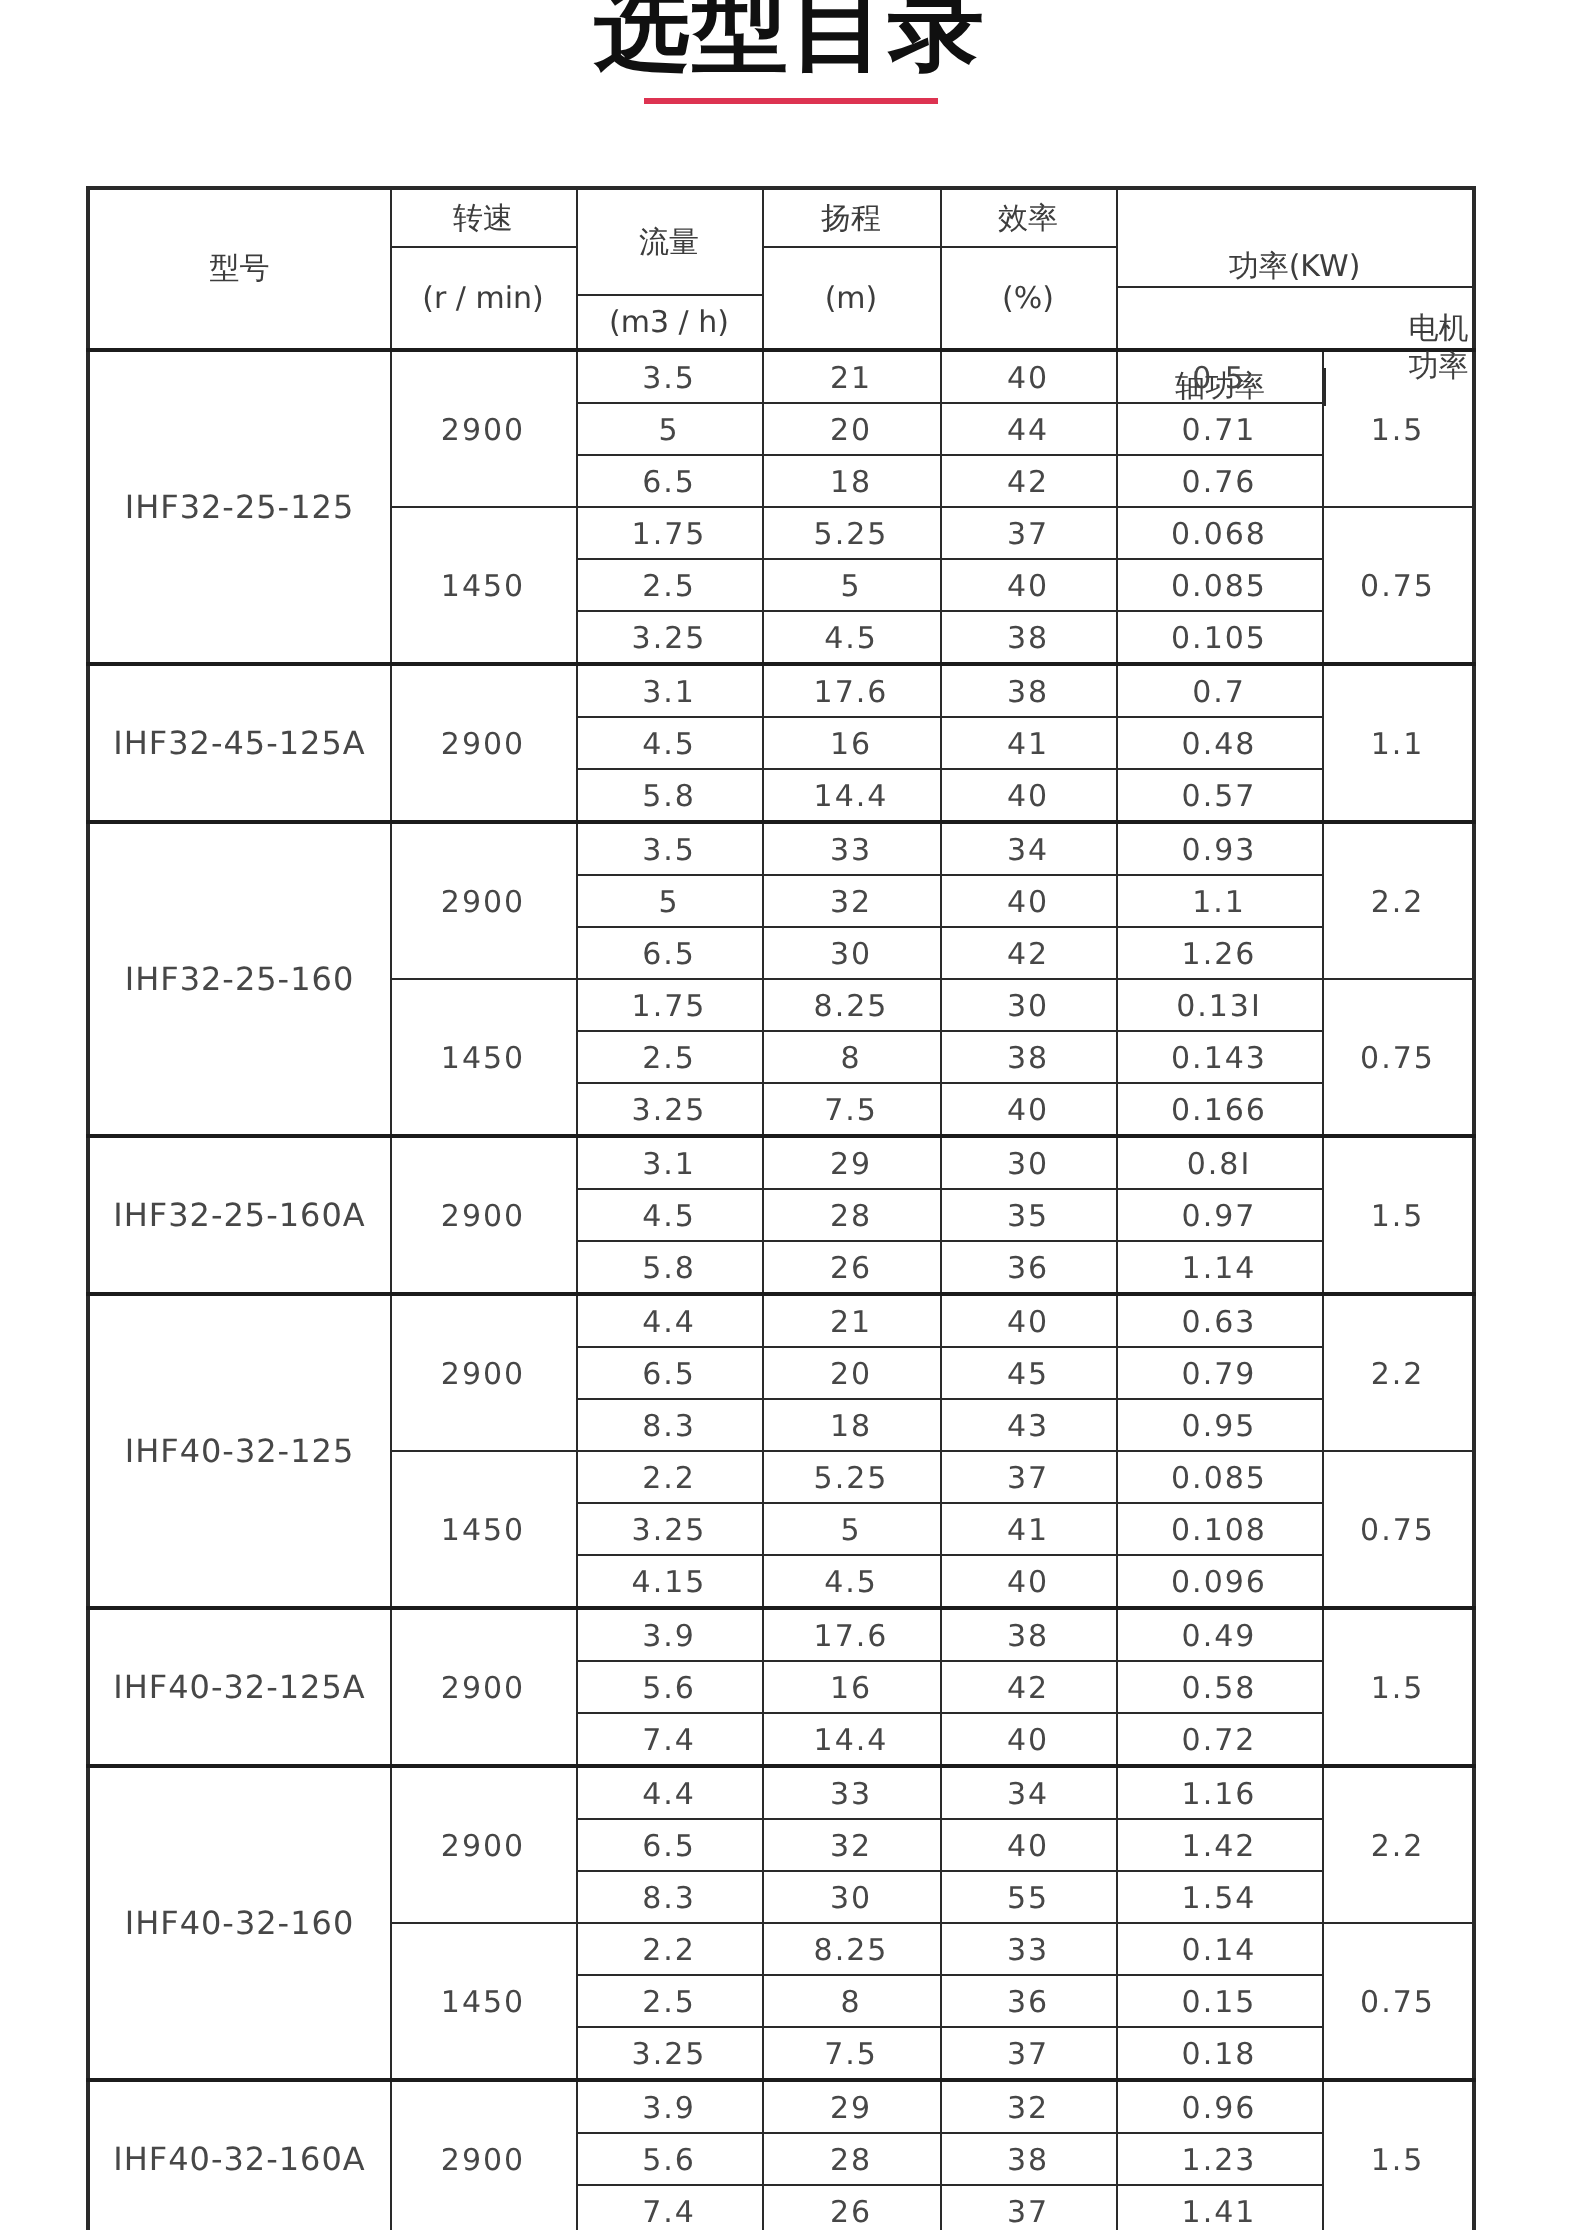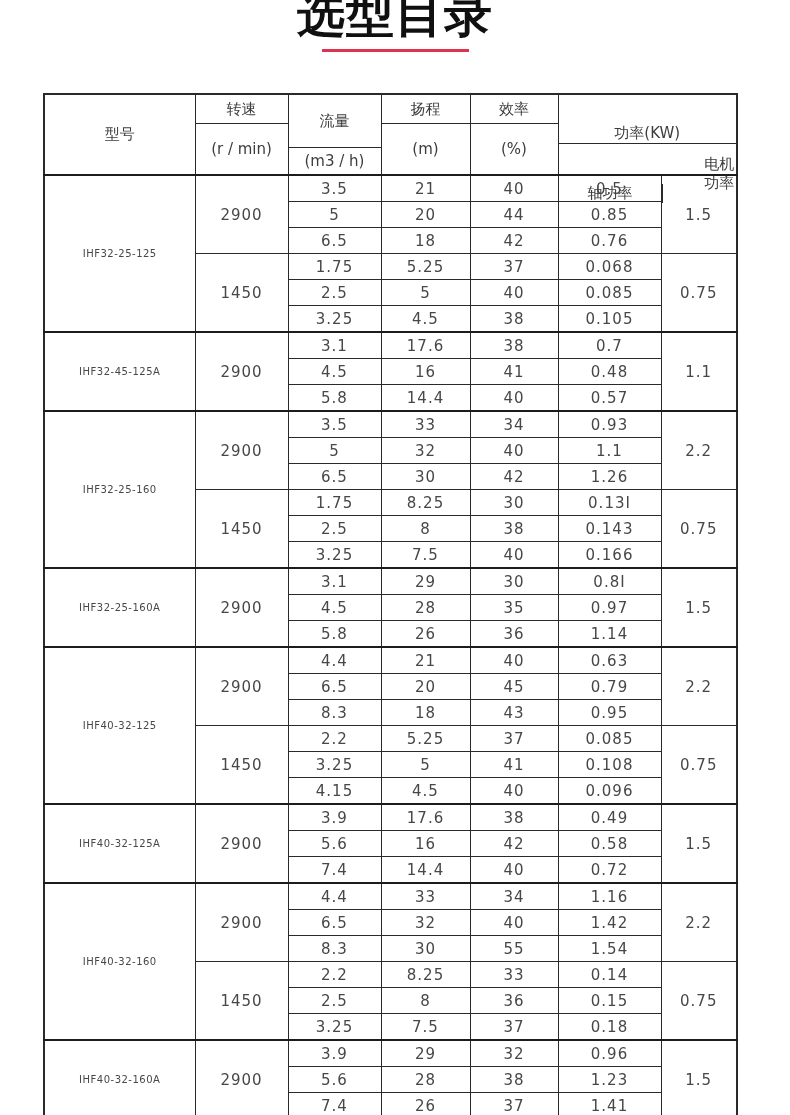--- a/index.html
+++ b/index.html
@@ -26,21 +26,21 @@
     font-size:15px;color:#474747;
   }
   table,td,th{border:1px solid #2a2a2a;}
   table{border-width:2px;}
   thead{border-bottom:2px solid #1c1c1c;}
   tbody.block{border-top:2px solid #1c1c1c;border-bottom:2px solid #1c1c1c;}
   td{
     text-align:center;vertical-align:middle;height:25px;
     padding:0;letter-spacing:1px;
   }
-  td.model{font-size:10px;letter-spacing:0.5px;}
+  td.model{font-size:16px;letter-spacing:0.5px;}
   tr.partial td{height:12px;}
   
   th{padding:0;font-weight:normal;font-size:15px;color:#3d3d3d;height:79px;vertical-align:top;}
   .vc{height:79px;display:flex;align-items:center;justify-content:center;}
   .split{display:flex;flex-direction:column;height:79px;}
   .top{display:flex;align-items:center;justify-content:center;border-bottom:1px solid #2a2a2a;}
   .t35{height:28px;}
   .t66{height:52px;}
   .t62{height:48px;margin-top:29px;}
   .bot{flex:1;display:flex;align-items:center;justify-content:center;}
@@ -112,21 +112,21 @@
           <td>3.5</td>
           <td>21</td>
           <td>40</td>
           <td>0.5</td>
           <td rowspan="3">1.5</td>
         </tr>
         <tr>
           <td>5</td>
           <td>20</td>
           <td>44</td>
-          <td>0.85</td>
+          <td>0.71</td>
         </tr>
         <tr>
           <td>6.5</td>
           <td>18</td>
           <td>42</td>
           <td>0.76</td>
         </tr>
         <tr>
           <td rowspan="3">1450</td>
           <td>1.75</td>

